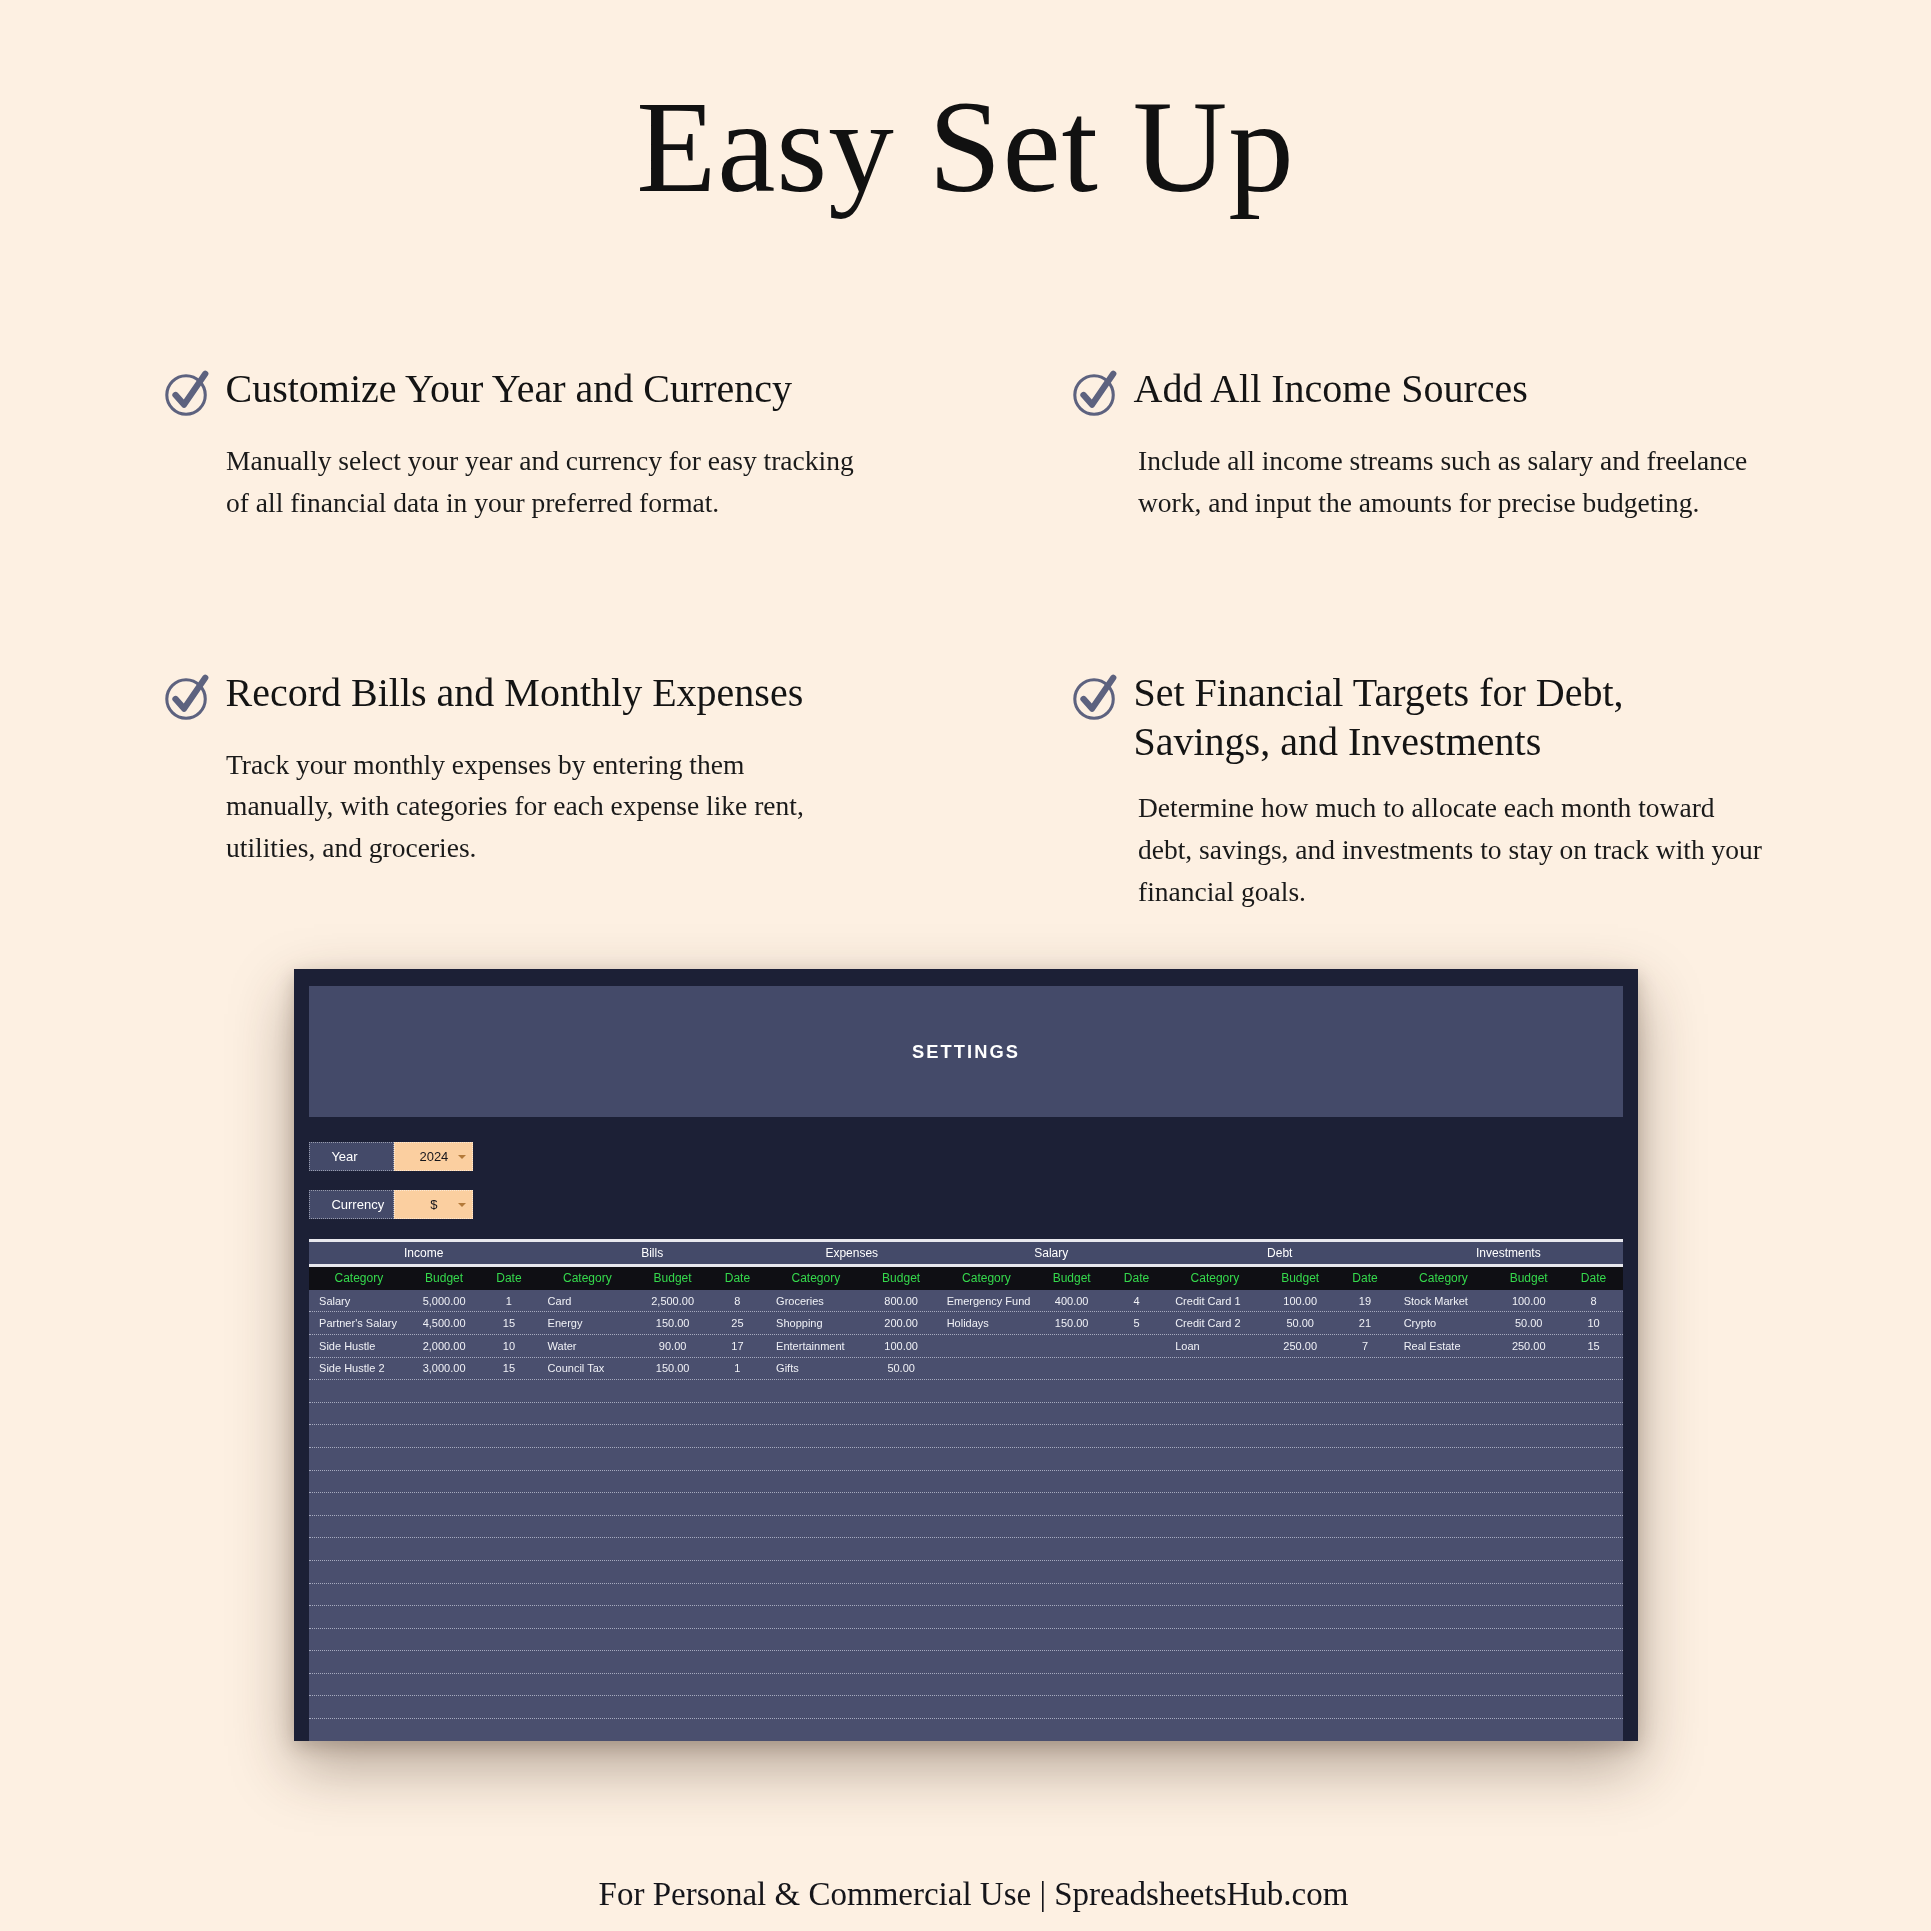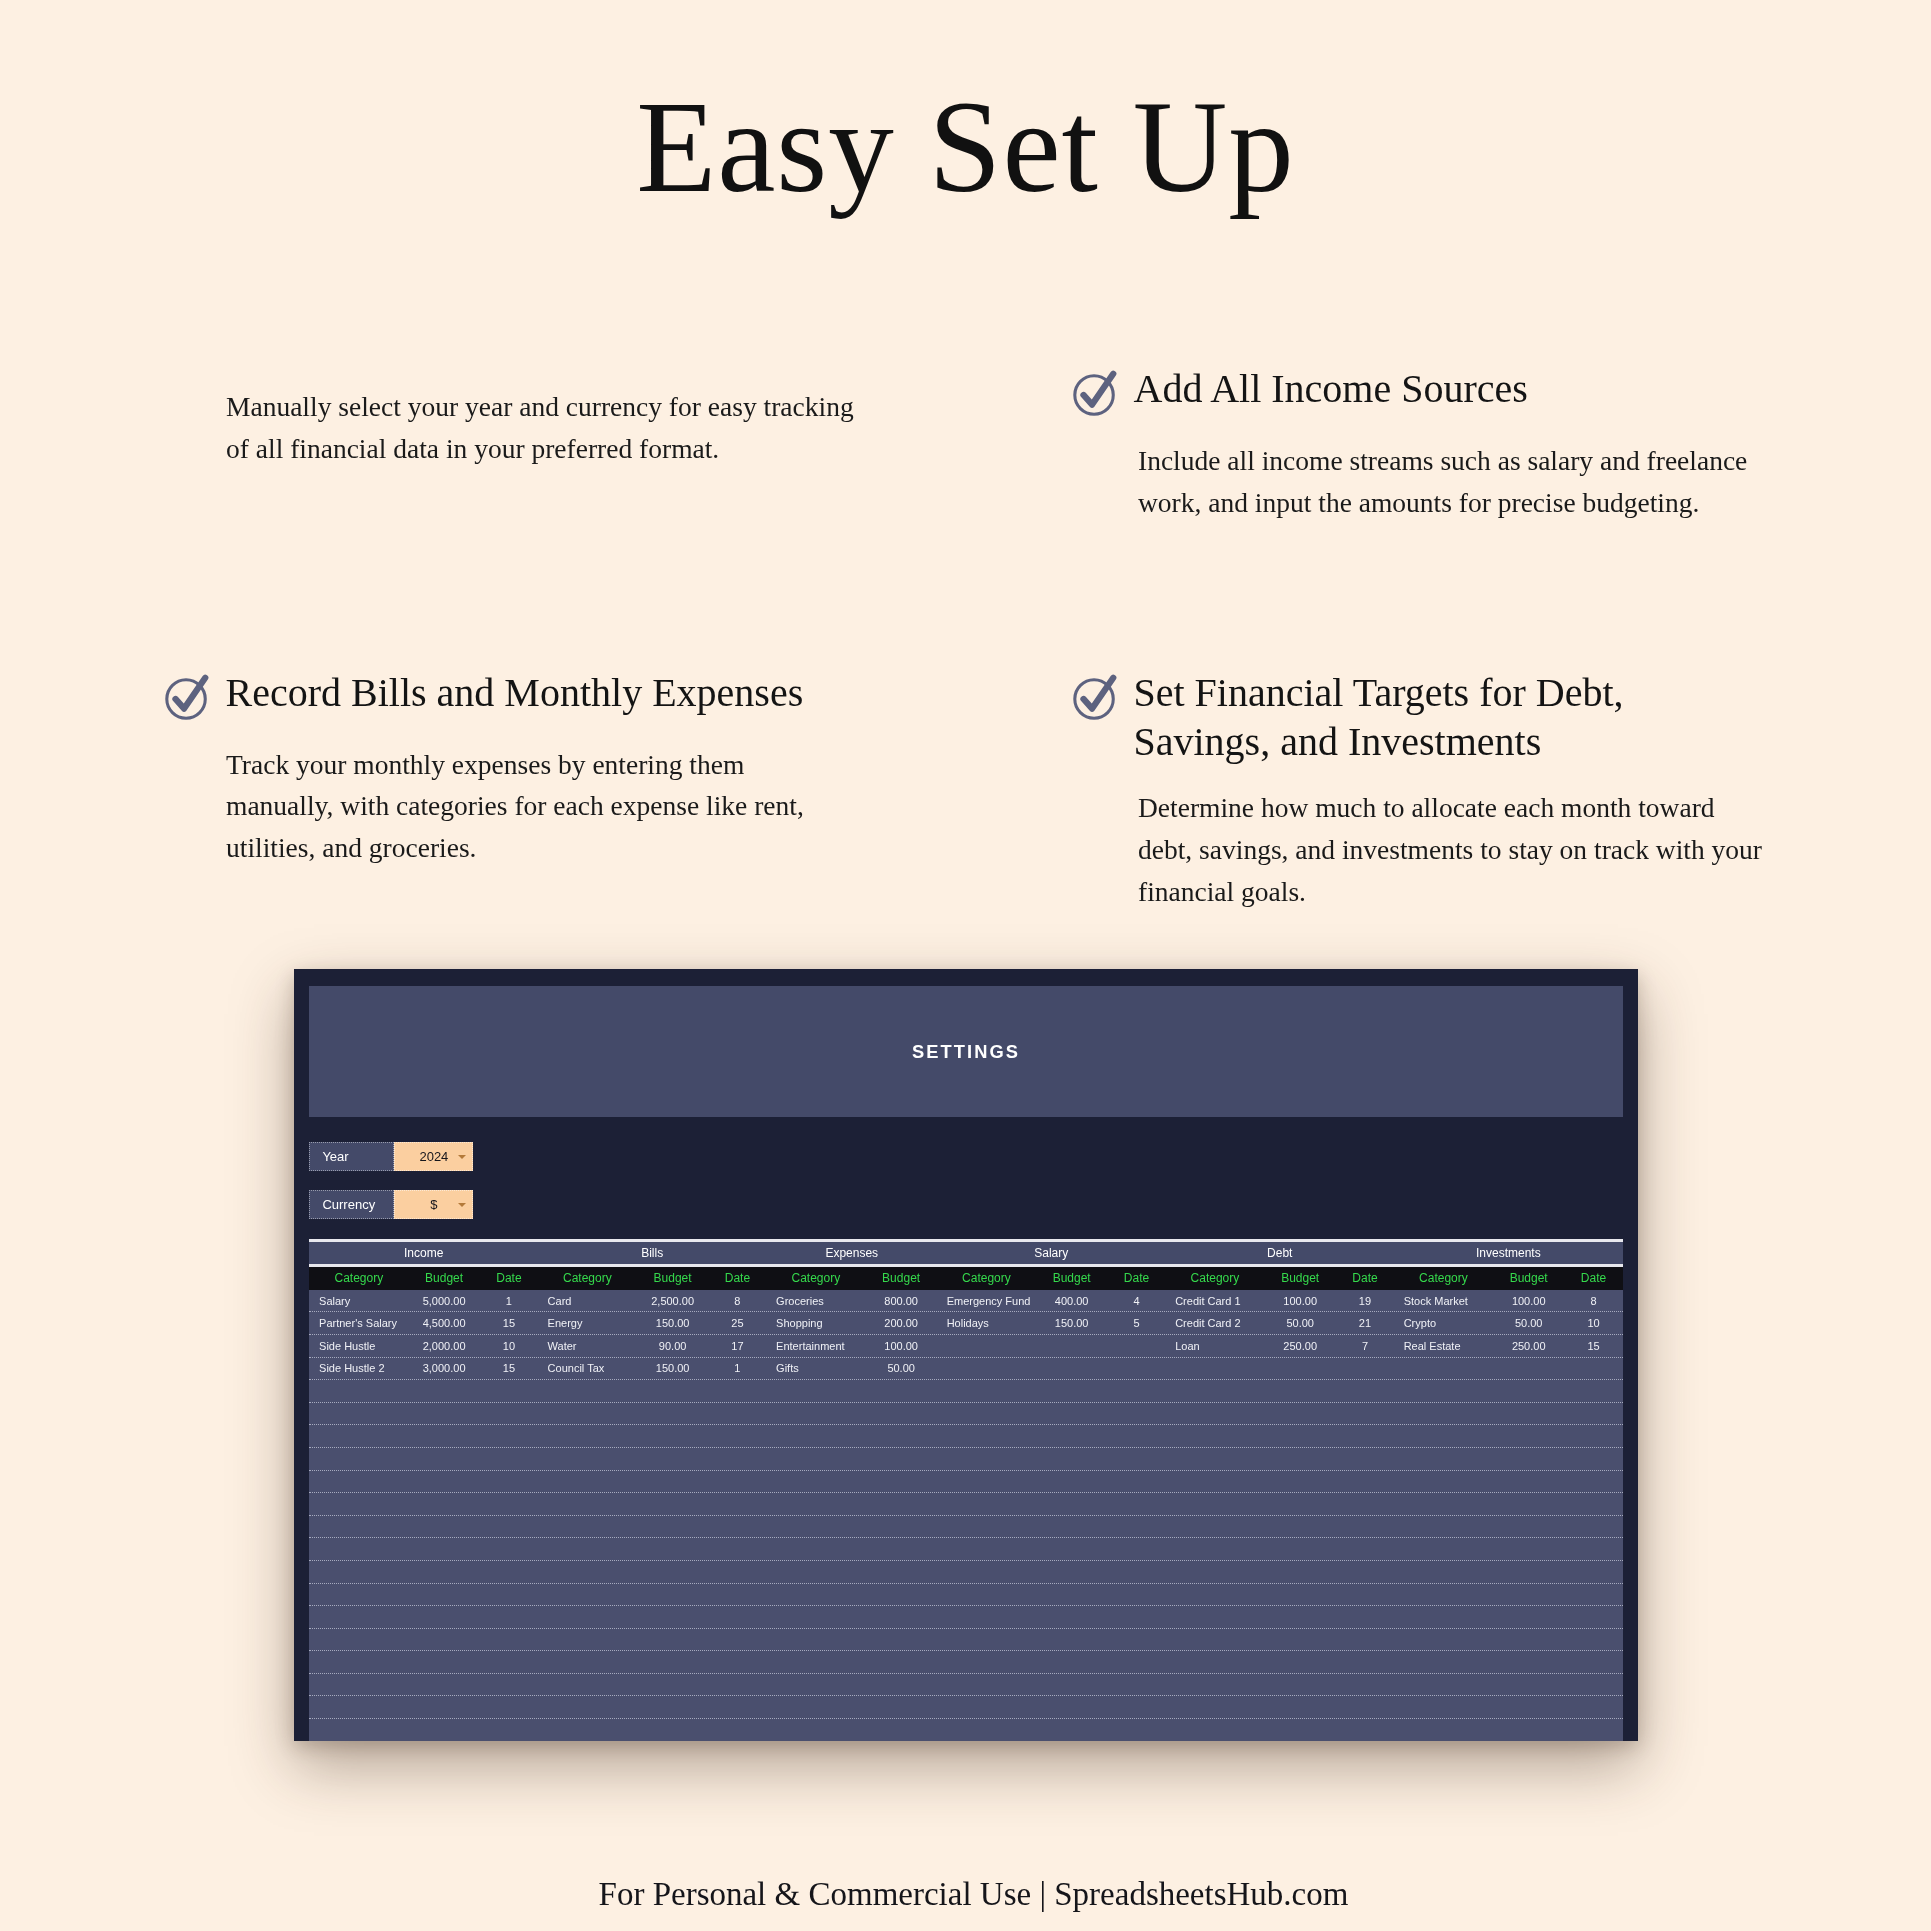--- a/index.html
+++ b/index.html
@@ -69,21 +69,21 @@
     font-family: "Liberation Sans", sans-serif;
     font-size: 18.3px; font-weight: 700; color: #ffffff;
     letter-spacing: 2.1px;
   }
 
   .setting-row { position: absolute; left: 15.4px; display: flex; align-items: center; }
   .setting-row.year { top: 173px; }
   .setting-row.currency { top: 221px; }
   .set-label {
     width: 85px; height: 29px; background: #444a69;
-    display: flex; align-items: center; padding-left: 12px;
+    display: flex; align-items: center; padding-left: 21px;
     font-family: "Liberation Sans", sans-serif;
     font-size: 13px; color: #ffffff; font-weight: 400;
     border: 1px dotted rgba(255,255,255,0.45);
   }
   .set-value {
     width: 79px; height: 29px; background: #fbcfa0;
     display: flex; align-items: center; justify-content: center;
     position: relative;
     font-family: "Liberation Sans", sans-serif;
     font-size: 13px; color: #16161c; font-weight: 400;
@@ -131,20 +131,27 @@
 </style>
 </head>
 <body>
 
 <div class="page">
 
   <div class="title">Easy Set Up</div>
 
   <div class="features">
     <div class="feature r0c0">
+      <div class="feat-head">
+        <svg class="check-icon" viewBox="0 0 52 52">
+          <circle cx="25" cy="27" r="20" fill="none" stroke="#5d627f" stroke-width="3.2"></circle>
+          <path d="M14 27 L23 37 L45 5" fill="none" stroke="#5d627f" stroke-width="6.5" stroke-linecap="round" stroke-linejoin="round"></path>
+        </svg>
+        <div class="feat-title">Customize Your Year and Currency</div>
+      </div>
       <div class="feat-desc">Manually select your year and currency for easy tracking of all financial data in your preferred format.</div>
     </div>
 
     <div class="feature r0c1">
       <div class="feat-head">
         <svg class="check-icon" viewBox="0 0 52 52">
           <circle cx="25" cy="27" r="20" fill="none" stroke="#5d627f" stroke-width="3.2"></circle>
           <path d="M14 27 L23 37 L45 5" fill="none" stroke="#5d627f" stroke-width="6.5" stroke-linecap="round" stroke-linejoin="round"></path>
         </svg>
         <div class="feat-title">Add All Income Sources</div>

